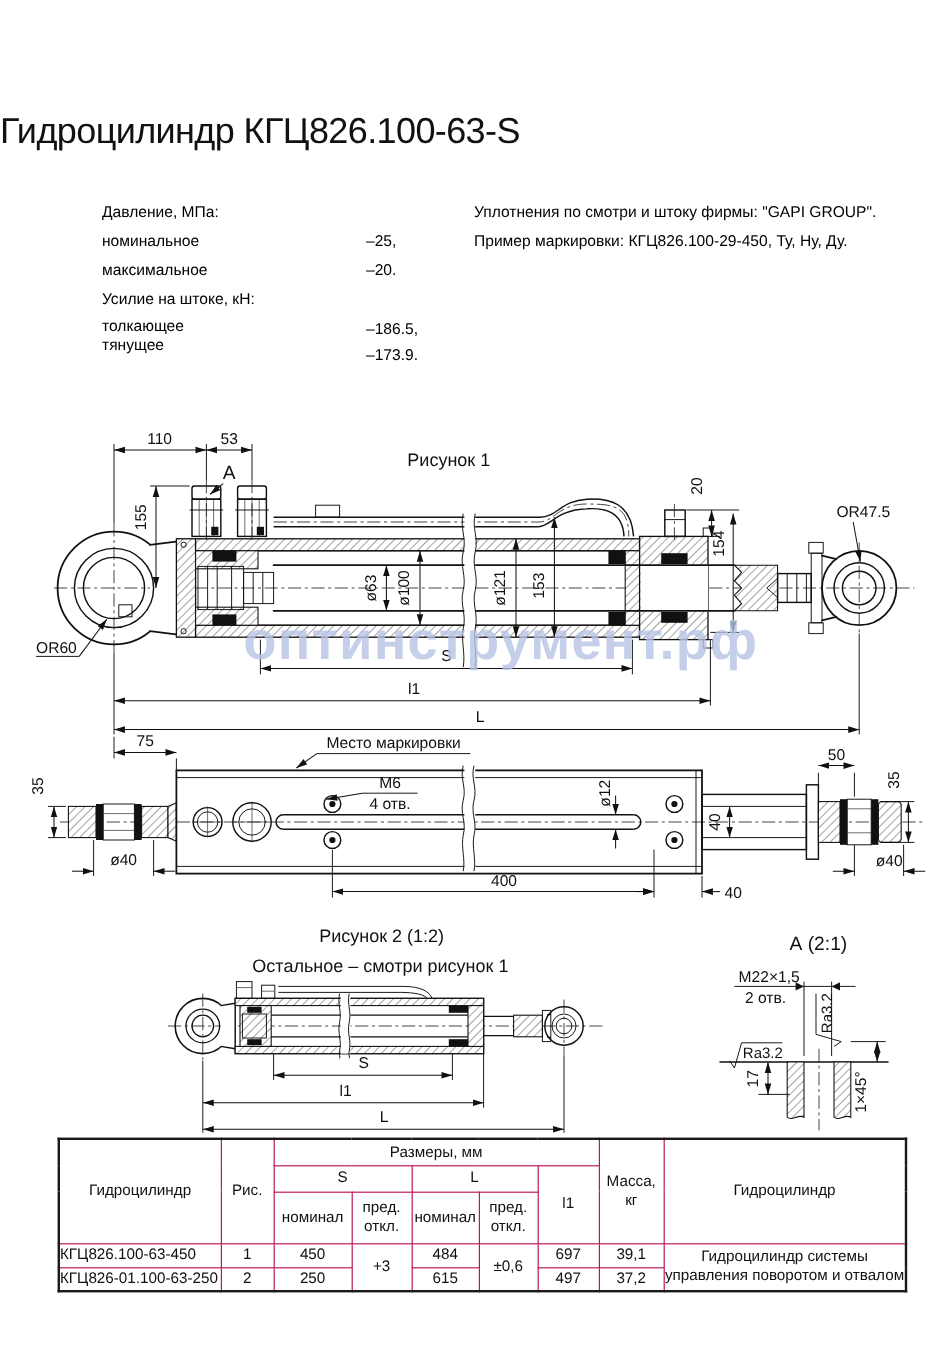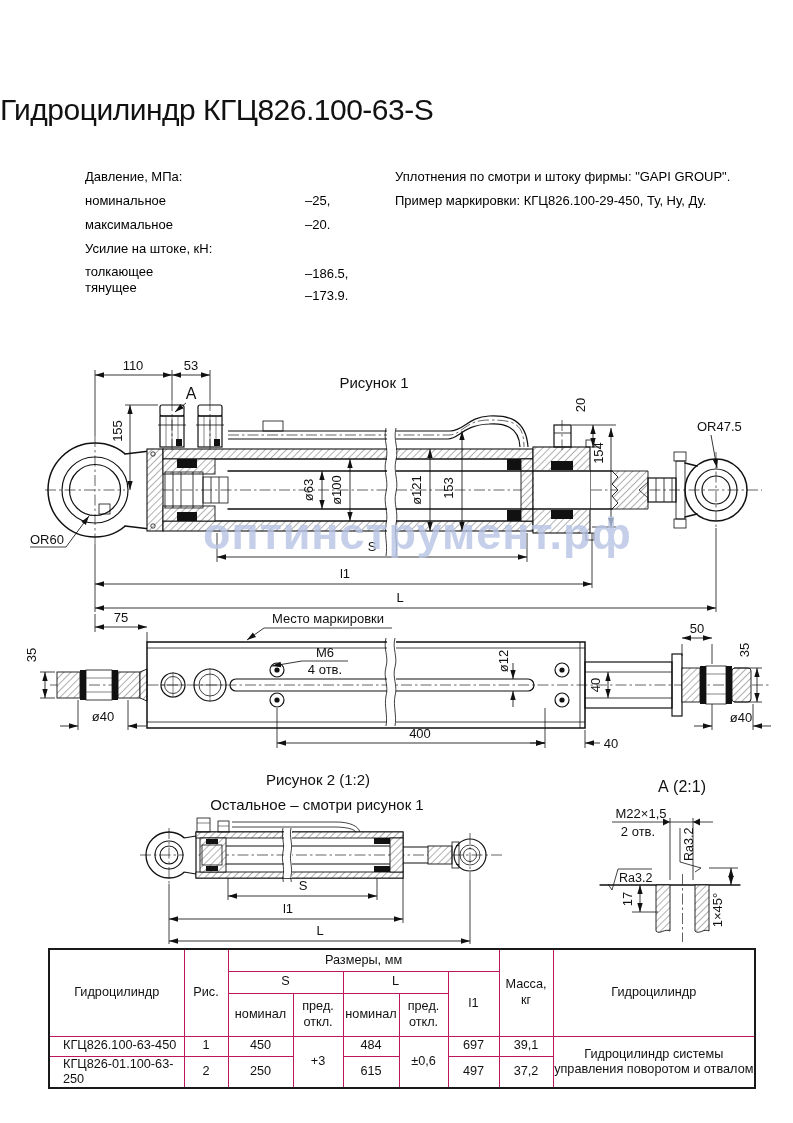--- a/index.html
+++ b/index.html
@@ -28,21 +28,21 @@
   text.ds{font-size:13px;fill:#111;text-anchor:start;}
   text.cap{font-size:15px;fill:#111;text-anchor:middle;}
   text.cab{font-size:16px;fill:#111;text-anchor:middle;}
   text.ra{font-size:12.5px;fill:#111;text-anchor:start;}
   text.wm{font-size:45px;font-weight:bold;fill:#b7c4e4;opacity:0.8;letter-spacing:1px;}
   
   table.tbl{position:absolute;left:48px;top:948px;width:706px;border-collapse:collapse;
             table-layout:fixed;font-size:12.7px;color:#111;border:2px solid #1a1a1a;}
   .tbl td{border:1px solid #be185d;text-align:center;vertical-align:middle;
           padding:0;line-height:1.22;overflow:hidden;}
-  .tbl td.des{text-align:left;padding-left:13px;}
+  .tbl td.des{text-align:left;padding-left:0;}
 </style>
 </head>
 <body>
 
 <div class="title">Гидроцилиндр КГЦ826.100-63-S</div>
 
 <div class="spec" style="left:85px;top:169px">Давление, МПа:</div>
 <div class="spec" style="left:85px;top:193px">номинальное</div>
 <div class="spec" style="left:305px;top:193px">–25,</div>
 <div class="spec" style="left:85px;top:217px">максимальное</div>

